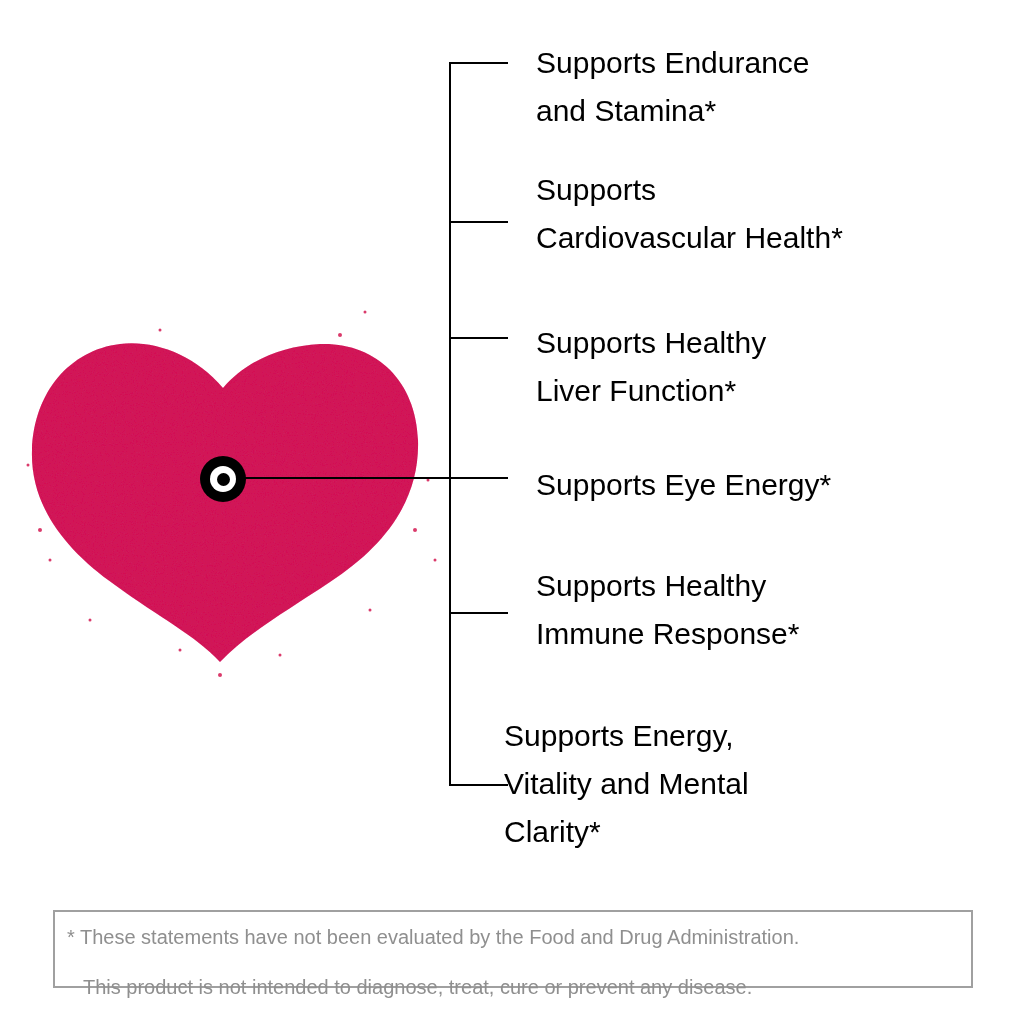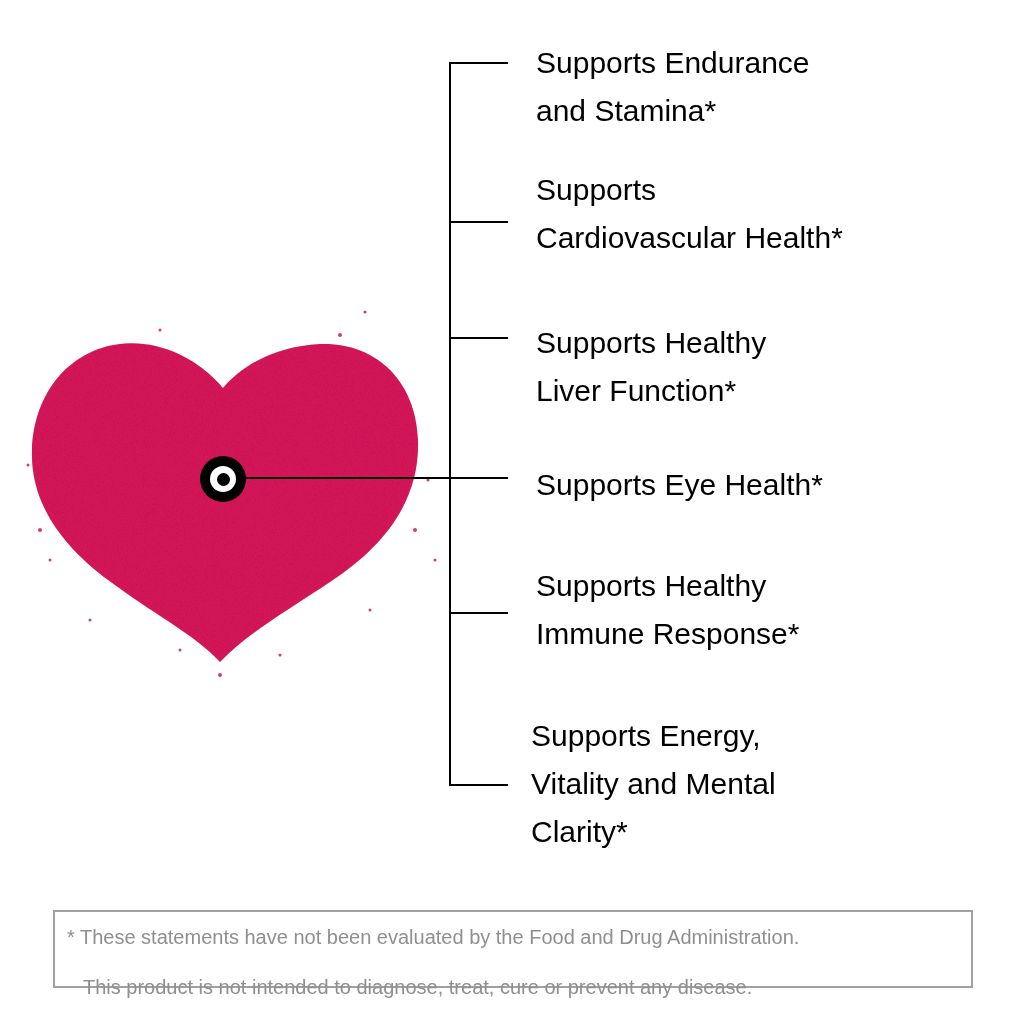--- a/index.html
+++ b/index.html
@@ -84,23 +84,23 @@
 <div class="branch" style="top:477px"></div>
 <div class="branch" style="top:612px"></div>
 <div class="branch" style="top:784px"></div>
 
 <div class="benefit" style="top:39px">Supports Endurance
 and Stamina*</div>
 <div class="benefit" style="top:166px">Supports
 Cardiovascular Health*</div>
 <div class="benefit" style="top:319px">Supports Healthy
 Liver Function*</div>
-<div class="benefit" style="top:461px">Supports Eye Health*</div>
+<div class="benefit" style="top:461px">Supports Eye Energy*</div>
 <div class="benefit" style="top:562px">Supports Healthy
 Immune Response*</div>
-<div class="benefit" style="top:712px; left:531px">Supports Energy,
+<div class="benefit" style="top:712px; left:504px">Supports Energy,
 Vitality and Mental
 Clarity*</div>
 
 <div class="disclaimer">
   <span>* These statements have not been evaluated by the Food and Drug Administration.</span>
   <span class="line2">This product is not intended to diagnose, treat, cure or prevent any disease.</span>
 </div>
 
 </body></html>

